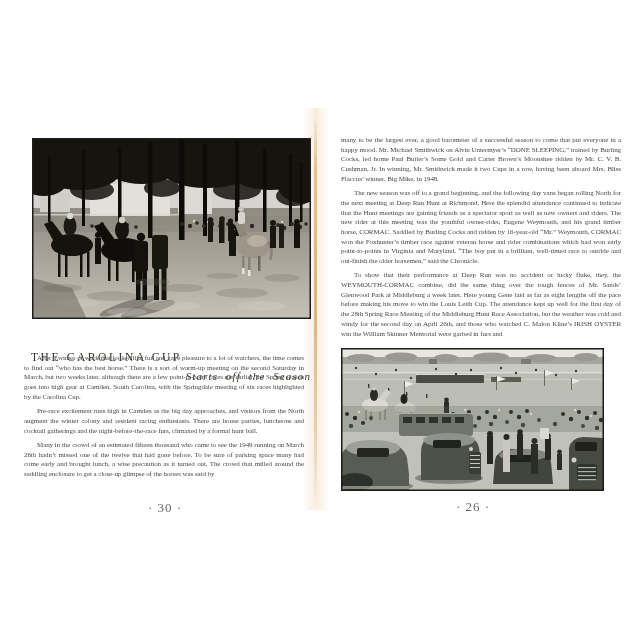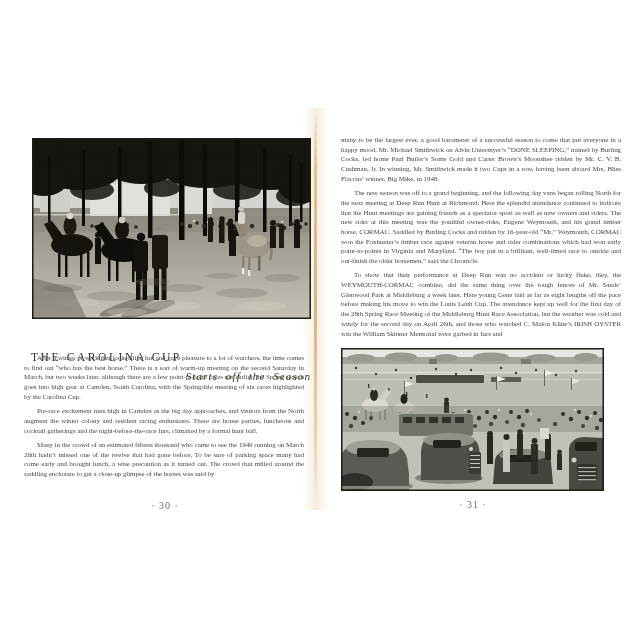--- a/index.html
+++ b/index.html
@@ -15,21 +15,21 @@
            justify-content:space-between;align-items:center;}
   .heading .t{font-size:11.5px;letter-spacing:2.6px;color:#35332e;white-space:nowrap;}
   .heading .s{font-style:italic;font-size:11px;letter-spacing:1.1px;word-spacing:4px;
               color:#3a3833;white-space:nowrap;margin-top:39px;}
   .textcol{position:absolute;width:280px;}
   .textcol p{margin:0 0 4.6px;text-indent:13px;text-align:justify;
              font-size:7px;line-height:9.7px;letter-spacing:-0.08px;color:#4a4841;}
   .textcol p.noindent{text-indent:0;}
   #left-text{left:24px;top:354px;}
   #right-text{left:341px;top:130px;margin-top:6px;}
-  .pageno{position:absolute;width:280px;text-align:center;font-size:10px;
+  .pageno{position:absolute;width:280px;text-align:center;font-size:13px;
           letter-spacing:1px;color:#6b6963;}
   #pn-left{left:25px;top:500px;}
   #pn-right{left:333px;top:499px;}
 </style>
 </head>
 <body>
 
 <div class="stage">
 
   <div class="spine-glow"></div>
@@ -383,16 +383,16 @@
           <circle cx="193.5" cy="93" r="3" fill="#2b2d27"></circle>
         <rect x="204" y="90" width="6" height="22" fill="#262821"></rect>
           <circle cx="207" cy="88" r="2.8" fill="#262821"></circle>
         <rect x="216" y="106" width="5" height="16" fill="#2b2d27"></rect>
           <circle cx="218.5" cy="104" r="2.4" fill="#2b2d27"></circle>
         <rect x="199" y="80" width="9" height="11" fill="#dbd9d1"></rect>
       </g>
       <rect x="0.75" y="0.75" width="261.5" height="141.5" fill="none" stroke="#1f1d18" stroke-width="1.5"></rect>
     </svg>
 
-    <div class="pageno" id="pn-right">· 31 ·</div>
+    <div class="pageno" id="pn-right">· 26 ·</div>
   </div>
 
 </div>
 
 </body></html>

